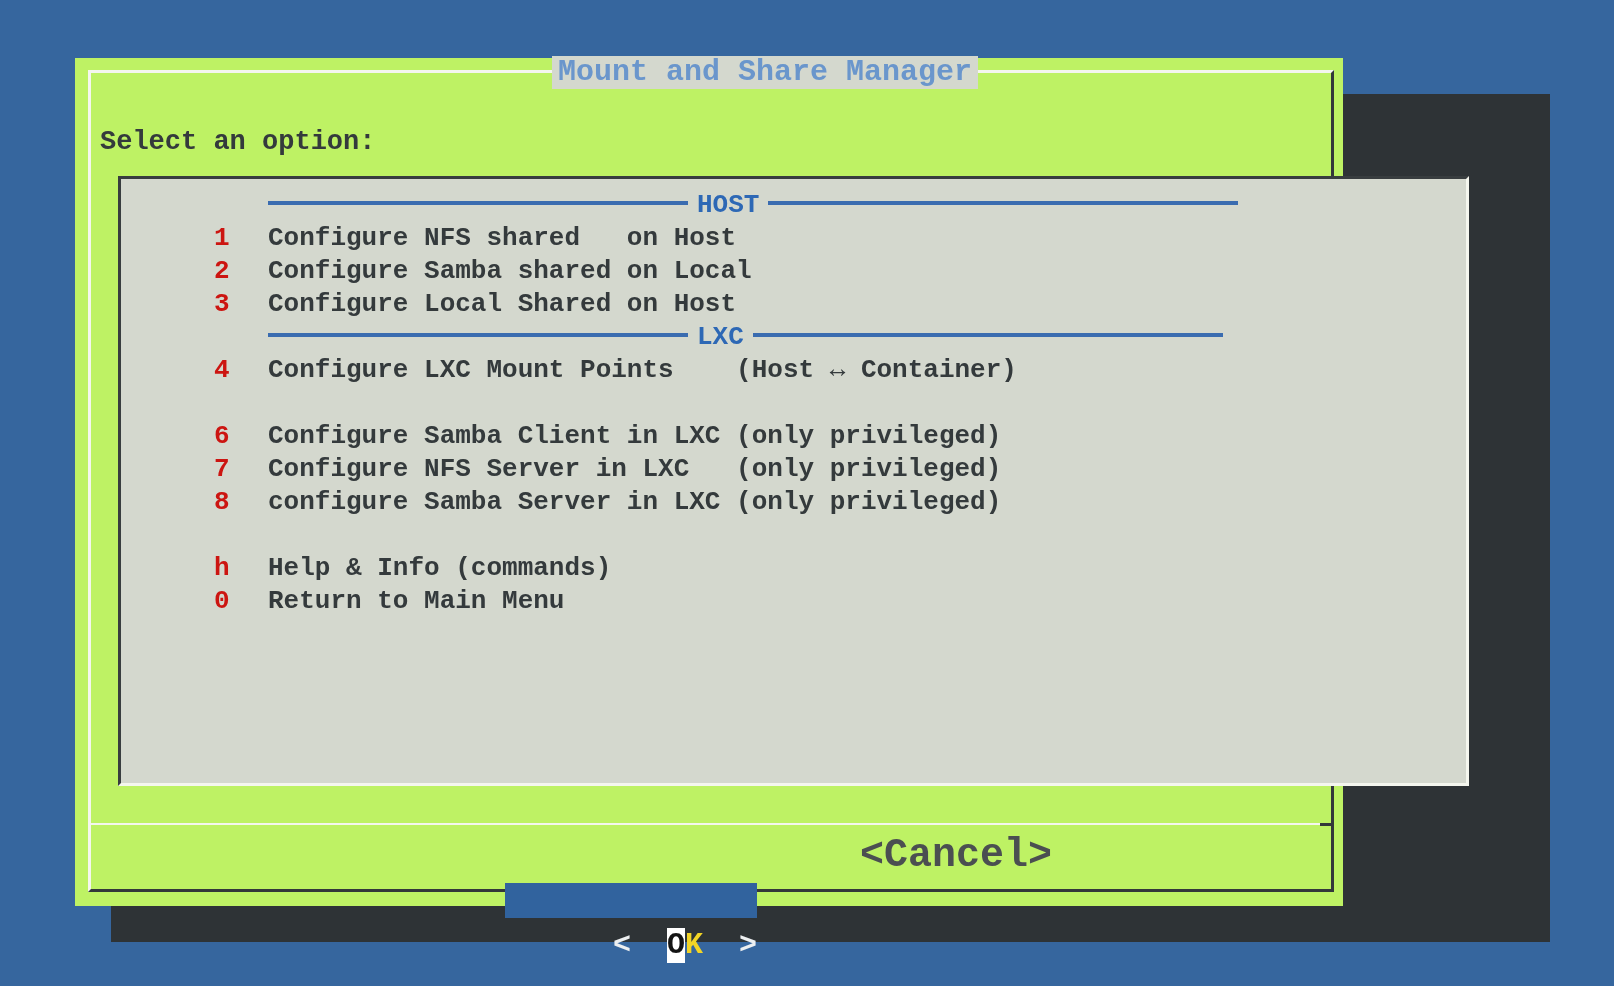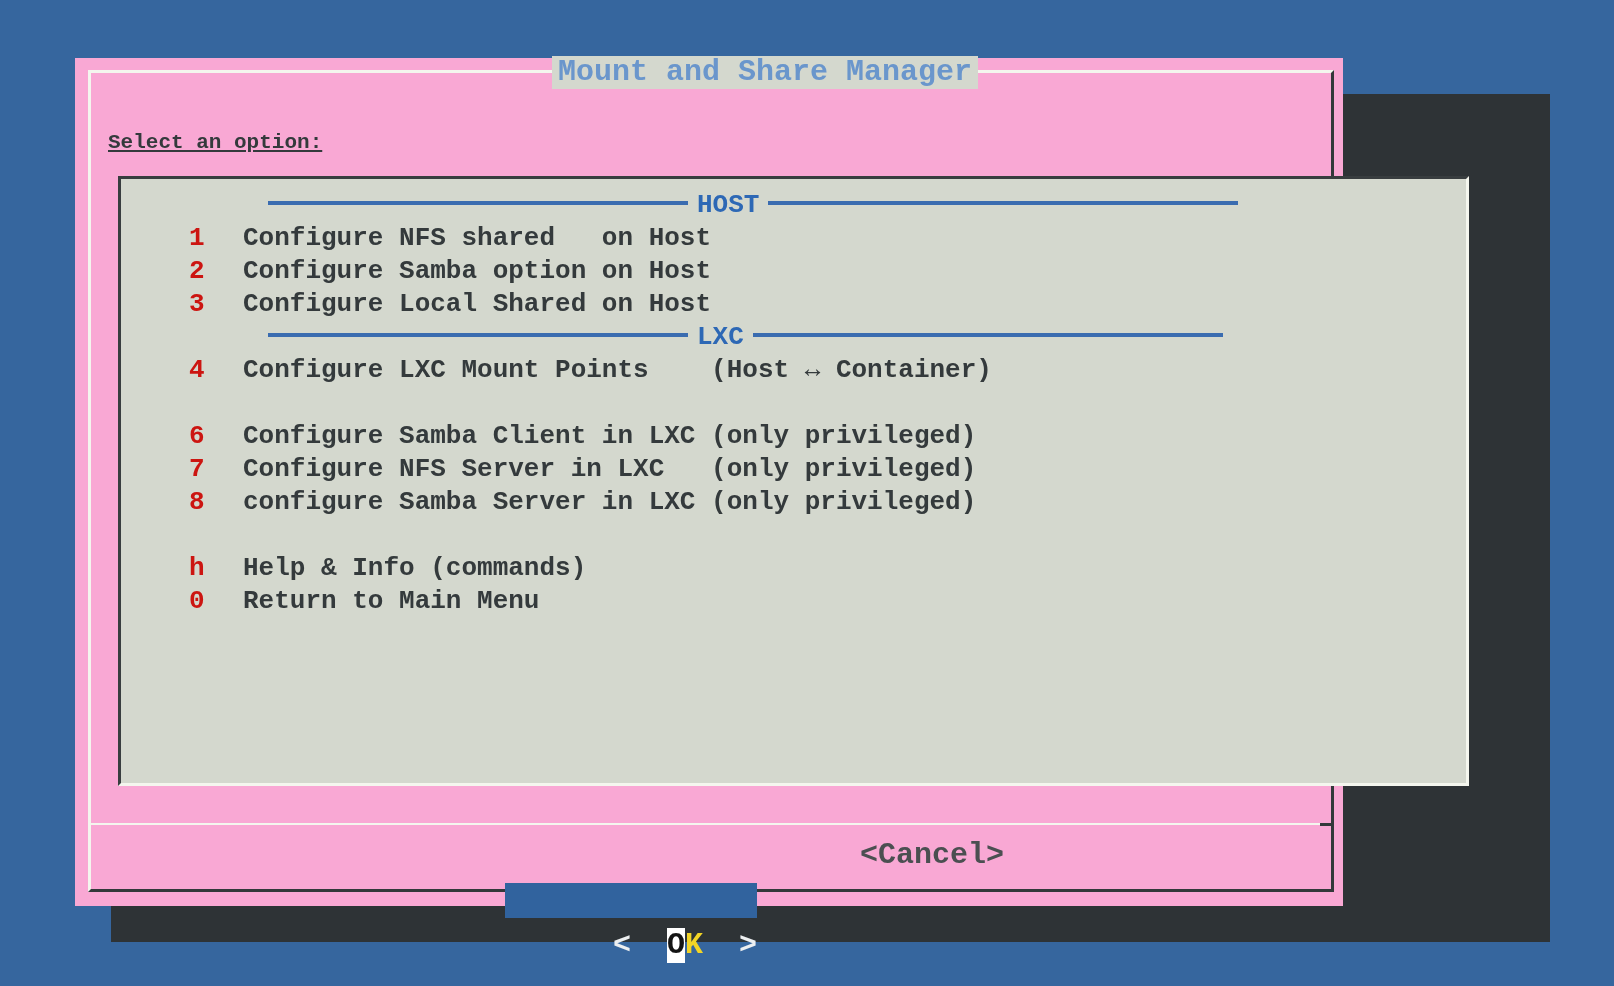--- a/index.html
+++ b/index.html
@@ -11,50 +11,50 @@
     font-weight:bold;
   }
   .screen{position:relative;width:1614px;height:986px;}
 
   .shadow{
     position:absolute;left:111px;top:94px;width:1439px;height:848px;
     background:#2e3336;z-index:0;
   }
   .dialog{
     position:absolute;left:75px;top:58px;width:1268px;height:848px;
-    background:#f9a8d4;z-index:1;
+    background:#bef264;z-index:1;
   }
   
   .frame{
     position:absolute;left:13px;top:12px;right:9px;bottom:14px;
     border-top:3px solid #f4f6ee;border-left:3px solid #f4f6ee;
     border-right:3px solid #33383a;border-bottom:3px solid #33383a;
   }
   .title{
     position:absolute;left:477px;top:-2px;height:33px;line-height:33px;
     padding:0 6px;background:#d4d8ce;color:#6a96cc;
     font-size:30px;white-space:pre;z-index:3;
   }
   .prompt{
-    position:absolute;left:33px;top:68px;height:33px;line-height:33px;
-    color:#343a3c;font-size:21px;white-space:pre;text-decoration:underline;
+    position:absolute;left:25px;top:68px;height:33px;line-height:33px;
+    color:#343a3c;font-size:27px;white-space:pre;
   }
   
   .menu-box{
     position:absolute;left:43px;top:118px;width:1351px;height:610px;
     box-sizing:border-box;background:#d4d8ce;
     border-top:3px solid #383d3f;border-left:3px solid #383d3f;
     border-right:3px solid #f4f6ee;border-bottom:3px solid #f4f6ee;
     z-index:2;
   }
   .menu-rows{padding-top:10px;}
   .item-row,.sep-row,.spacer-row{
     height:33px;line-height:33px;font-size:26px;white-space:pre;
   }
-  .item-row{padding-left:68px;color:#343a3c;}
+  .item-row{padding-left:93px;color:#343a3c;}
   .item-key{display:inline-block;width:54px;color:#cc1511;}
   .item-label{color:#343a3c;}
   .sep-row{padding-left:147px;color:#2d68b5;}
   .rule{display:inline-block;height:4px;background:#3a6cb0;vertical-align:middle;margin-bottom:4px;}
   .rule-l{width:420px;}
   .rule-r{width:470px;}
   .sep-label{padding:0 9px;color:#2d68b5;}
 
   .btn-sep{
     position:absolute;left:13px;right:9px;top:765px;height:2px;
@@ -67,41 +67,41 @@
     position:absolute;left:430px;top:780px;height:35px;line-height:35px;
     background:#31639e;font-size:30px;white-space:pre;z-index:3;cursor:pointer;margin-top:45px;
   }
   .cell{display:inline-block;width:18px;text-align:center;height:35px;}
   .gap2{display:inline-block;width:36px;height:35px;}
   .bracket{color:#eceff1;}
   .ok-cursor{background:#ffffff;color:#141414;}
   .ok-rest{color:#f2d426;}
   .cancel-btn{
     position:absolute;left:785px;top:780px;height:35px;line-height:35px;
-    color:#4b4f51;font-size:30px;white-space:pre;z-index:3;cursor:pointer;
+    color:#4b4f51;font-size:40px;white-space:pre;z-index:3;cursor:pointer;
   }
 </style>
 </head>
 <body>
 
 <div class="screen">
   <div class="shadow"></div>
 
   <div class="dialog">
     <div class="frame"></div>
 
     <div class="title">Mount and Share Manager</div>
 
     <div class="prompt">Select an option:</div>
 
     <div class="menu-box">
       <div class="menu-rows" id="menu-rows">
           <div class="sep-row"><span class="rule rule-l"></span><span class="sep-label">HOST</span><span class="rule rule-r"></span></div>
           <div class="item-row"><span class="item-key">1</span><span class="item-label">Configure NFS shared   on Host</span></div>
-          <div class="item-row"><span class="item-key">2</span><span class="item-label">Configure Samba option on Host</span></div>
+          <div class="item-row"><span class="item-key">2</span><span class="item-label">Configure Samba shared on Local</span></div>
           <div class="item-row"><span class="item-key">3</span><span class="item-label">Configure Local Shared on Host</span></div>
           <div class="sep-row"><span class="rule rule-l"></span><span class="sep-label">LXC</span><span class="rule rule-r"></span></div>
           <div class="item-row"><span class="item-key">4</span><span class="item-label">Configure LXC Mount Points    (Host ↔ Container)</span></div>
           <div class="spacer-row"></div>
           <div class="item-row"><span class="item-key">6</span><span class="item-label">Configure Samba Client in LXC (only privileged)</span></div>
           <div class="item-row"><span class="item-key">7</span><span class="item-label">Configure NFS Server in LXC   (only privileged)</span></div>
           <div class="item-row"><span class="item-key">8</span><span class="item-label">configure Samba Server in LXC (only privileged)</span></div>
           <div class="spacer-row"></div>
           <div class="item-row"><span class="item-key">h</span><span class="item-label">Help &amp; Info (commands)</span></div>
           <div class="item-row"><span class="item-key">0</span><span class="item-label">Return to Main Menu</span></div>

